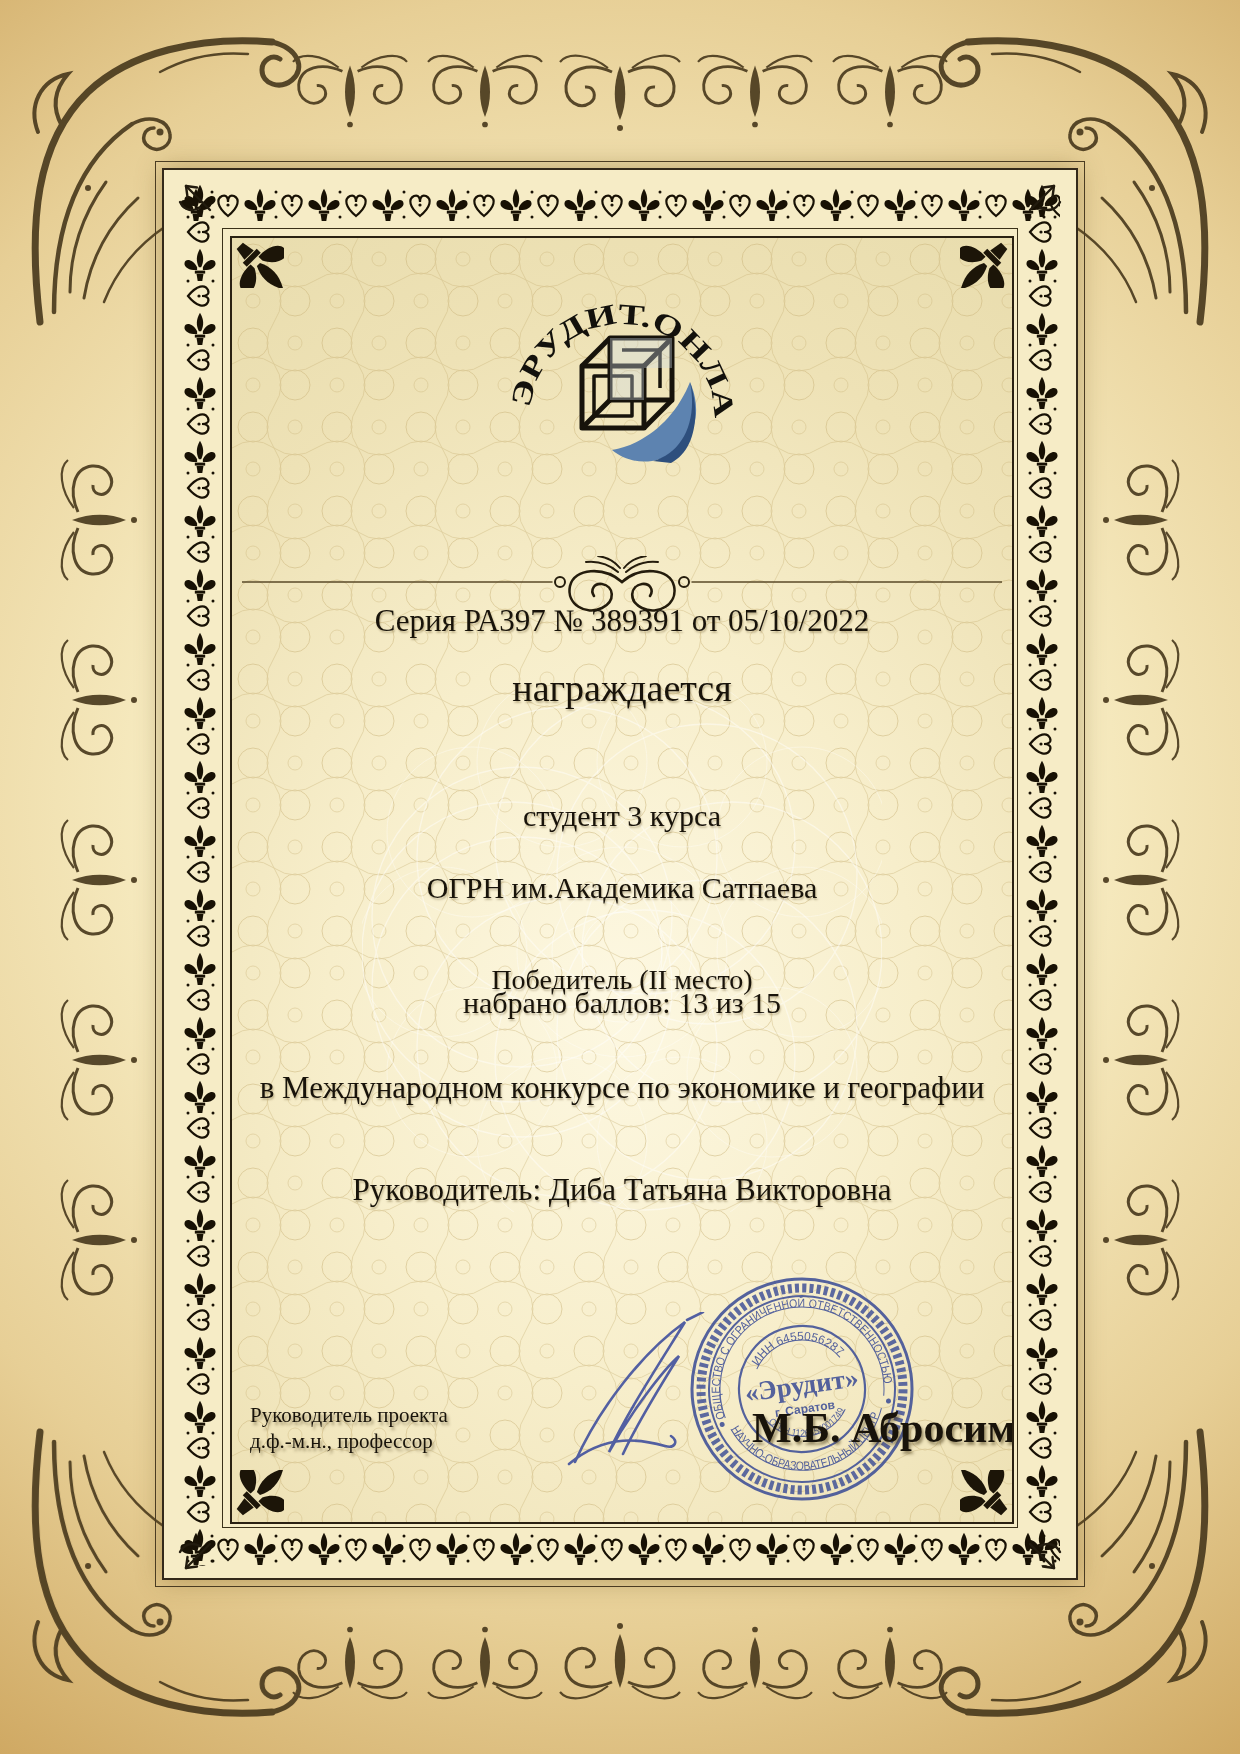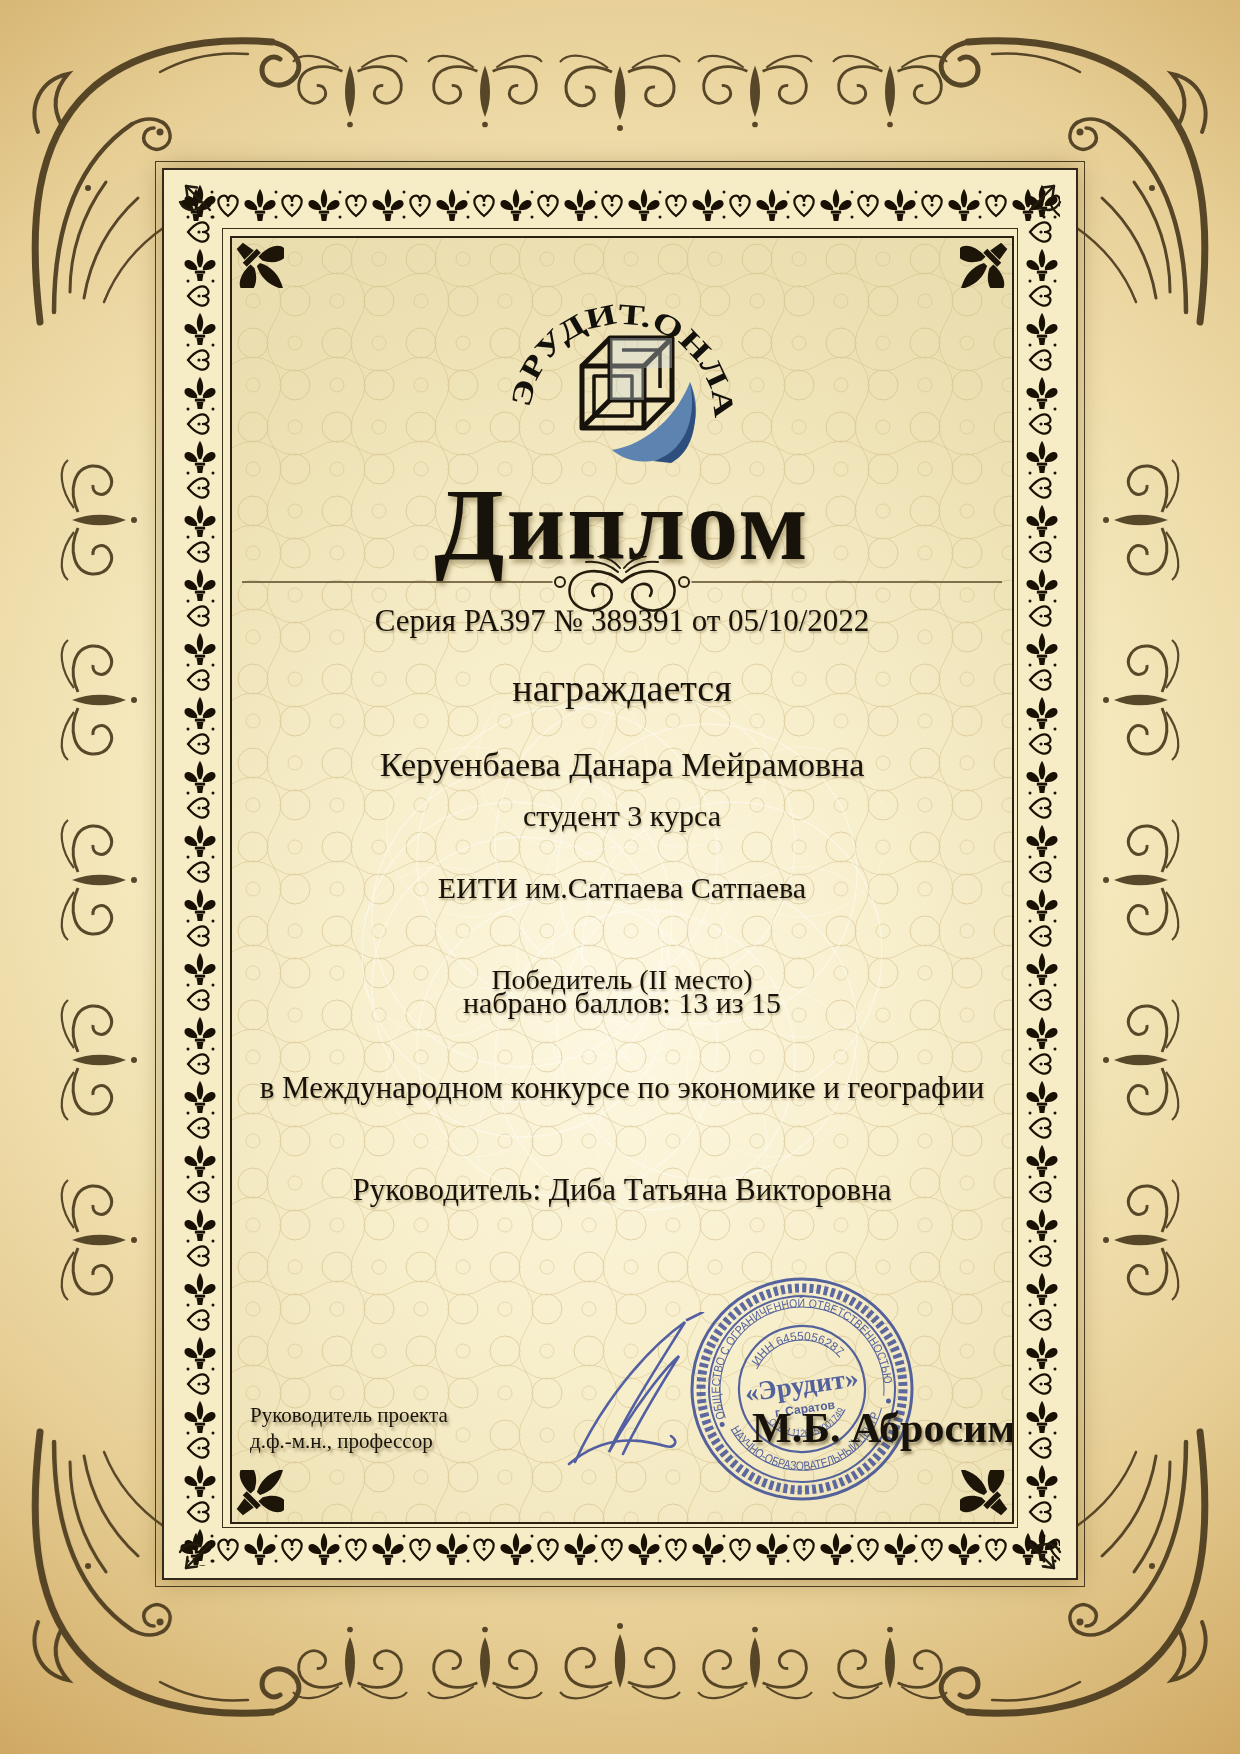--- a/index.html
+++ b/index.html
@@ -237,45 +237,43 @@
         <path d="M92,102 L120,74"></path>
         <path d="M154,102 L182,74"></path>
         <path d="M92,164 L120,136"></path>
         <path d="M154,164 L182,136"></path>
         <rect x="104" y="112" width="38" height="40" stroke-width="3.5"></rect>
         <path d="M132,86 h38 v38" stroke-width="3.5"></path>
       </g>
       <path d="M120,74 h62 v30 h-28 v32 h-34 Z" fill="#cfdde9" opacity="0.35"></path>
     </svg>
 
-    <div class="cline title" style="top:228px">Диплом</div>
 
     <svg class="abs" style="left:10px;top:318px" width="760" height="66" viewBox="0 0 760 66">
       <g fill="none" stroke="#241c0c" stroke-linecap="round">
         <path d="M0,26 H310 M450,26 H760" stroke="#5a4a28" stroke-width="1.5"></path>
         <circle cx="318" cy="26" r="5" stroke-width="2"></circle>
         <circle cx="442" cy="26" r="5" stroke-width="2"></circle>
         <path d="M380,26 C362,10 332,12 328,30 C324,48 344,60 360,52 C374,45 372,30 360,28 C352,27 348,34 352,40" stroke-width="2.6"></path>
         <path d="M380,26 C398,10 428,12 432,30 C436,48 416,60 400,52 C386,45 388,30 400,28 C408,27 412,34 408,40" stroke-width="2.6"></path>
         <path d="M376,16 q-14,-12 -32,-10" stroke-width="2"></path>
         <path d="M378,12 q-8,-10 -22,-12" stroke-width="2"></path>
         <path d="M384,16 q14,-12 32,-10" stroke-width="2"></path>
         <path d="M382,12 q8,-10 22,-12" stroke-width="2"></path>
       </g>
     </svg>
 
     <div class="cline" style="top:365px;font-size:31px">Серия РА397 № 389391 от 05/10/2022</div>
 
     <div class="cline b" style="top:428px;font-size:38px">награждается</div>
 
-    <div class="cline b" style="top:508px;font-size:34px">Керуенбаева Данара Мейрамовна</div>
 
     <div class="cline" style="top:561px;font-size:30px">студент 3 курса</div>
 
-    <div class="cline" style="top:633px;font-size:30px">ЕИТИ им.Сатпаева Сатпаева</div>
+    <div class="cline" style="top:633px;font-size:30px">ОГРН им.Академика Сатпаева</div>
 
     <div class="cline b" style="top:726px;font-size:28px">Победитель (II место)</div>
 
     <div class="cline" style="top:748px;font-size:30px">набрано баллов: 13 из 15</div>
 
     <div class="cline" style="top:832px;font-size:31px">в Международном конкурсе по экономике и географии</div>
 
 
     <div class="cline" style="top:934px;font-size:31px">Руководитель: Диба Татьяна Викторовна</div>
 

